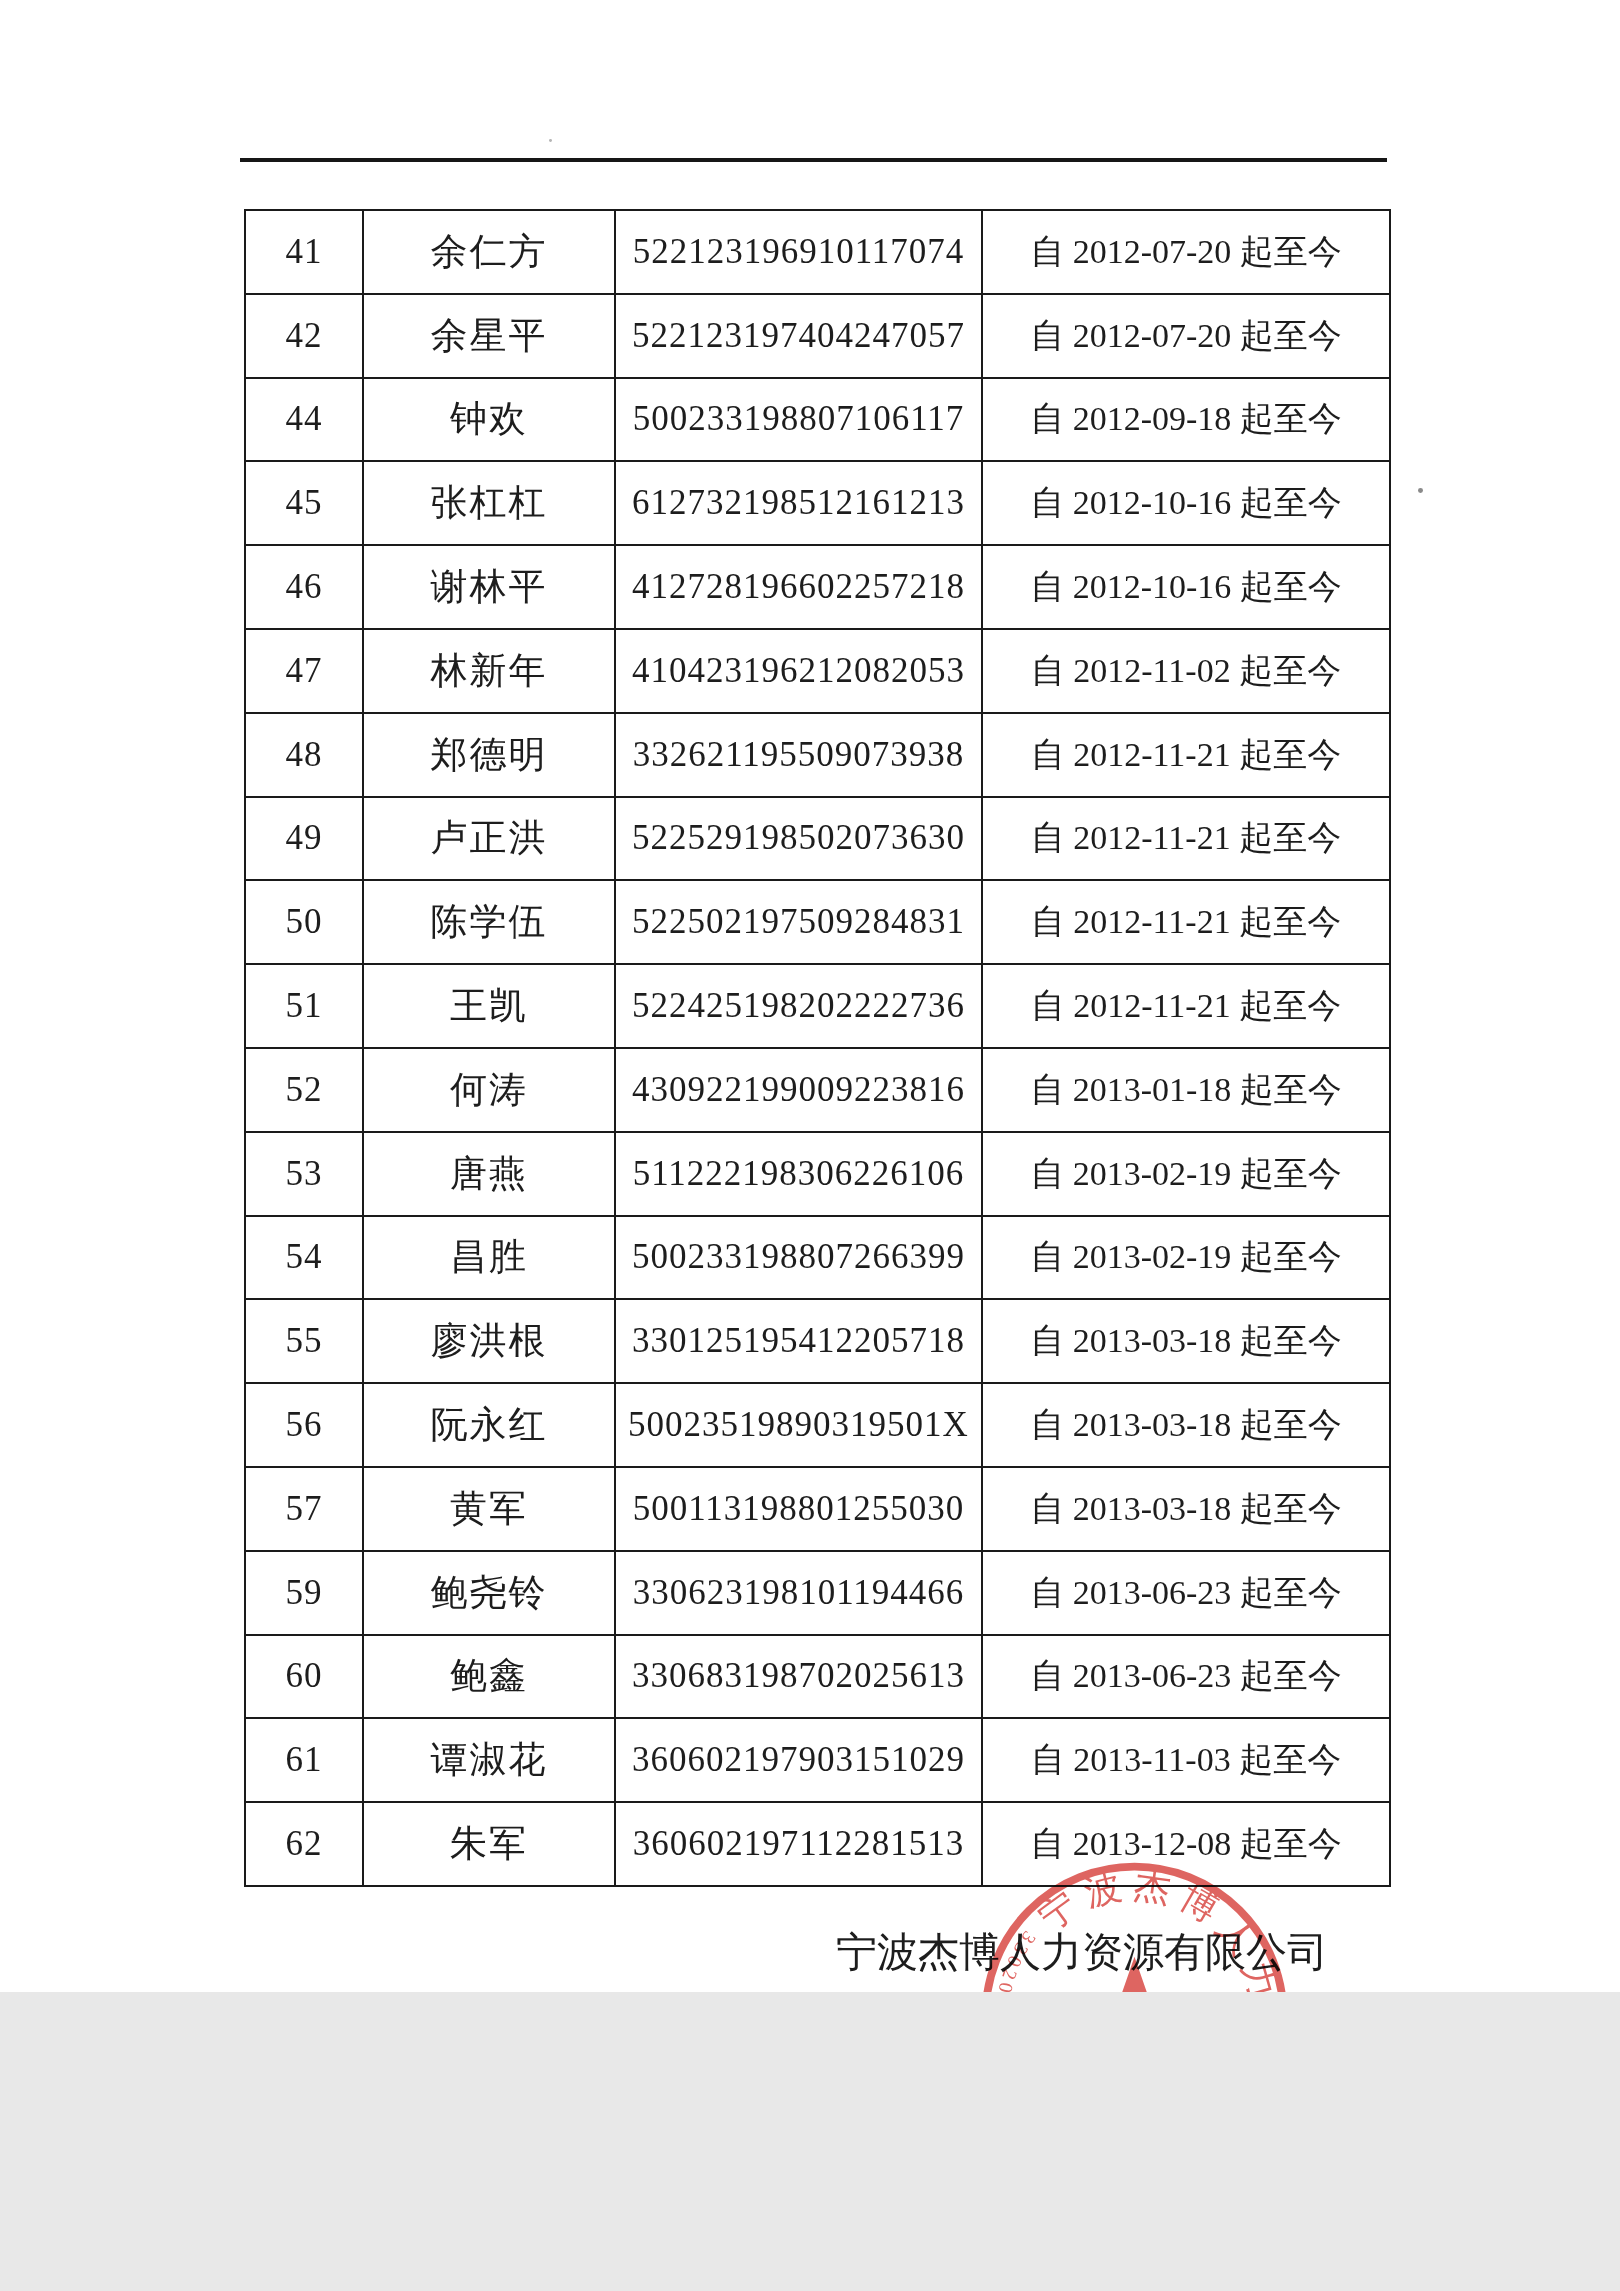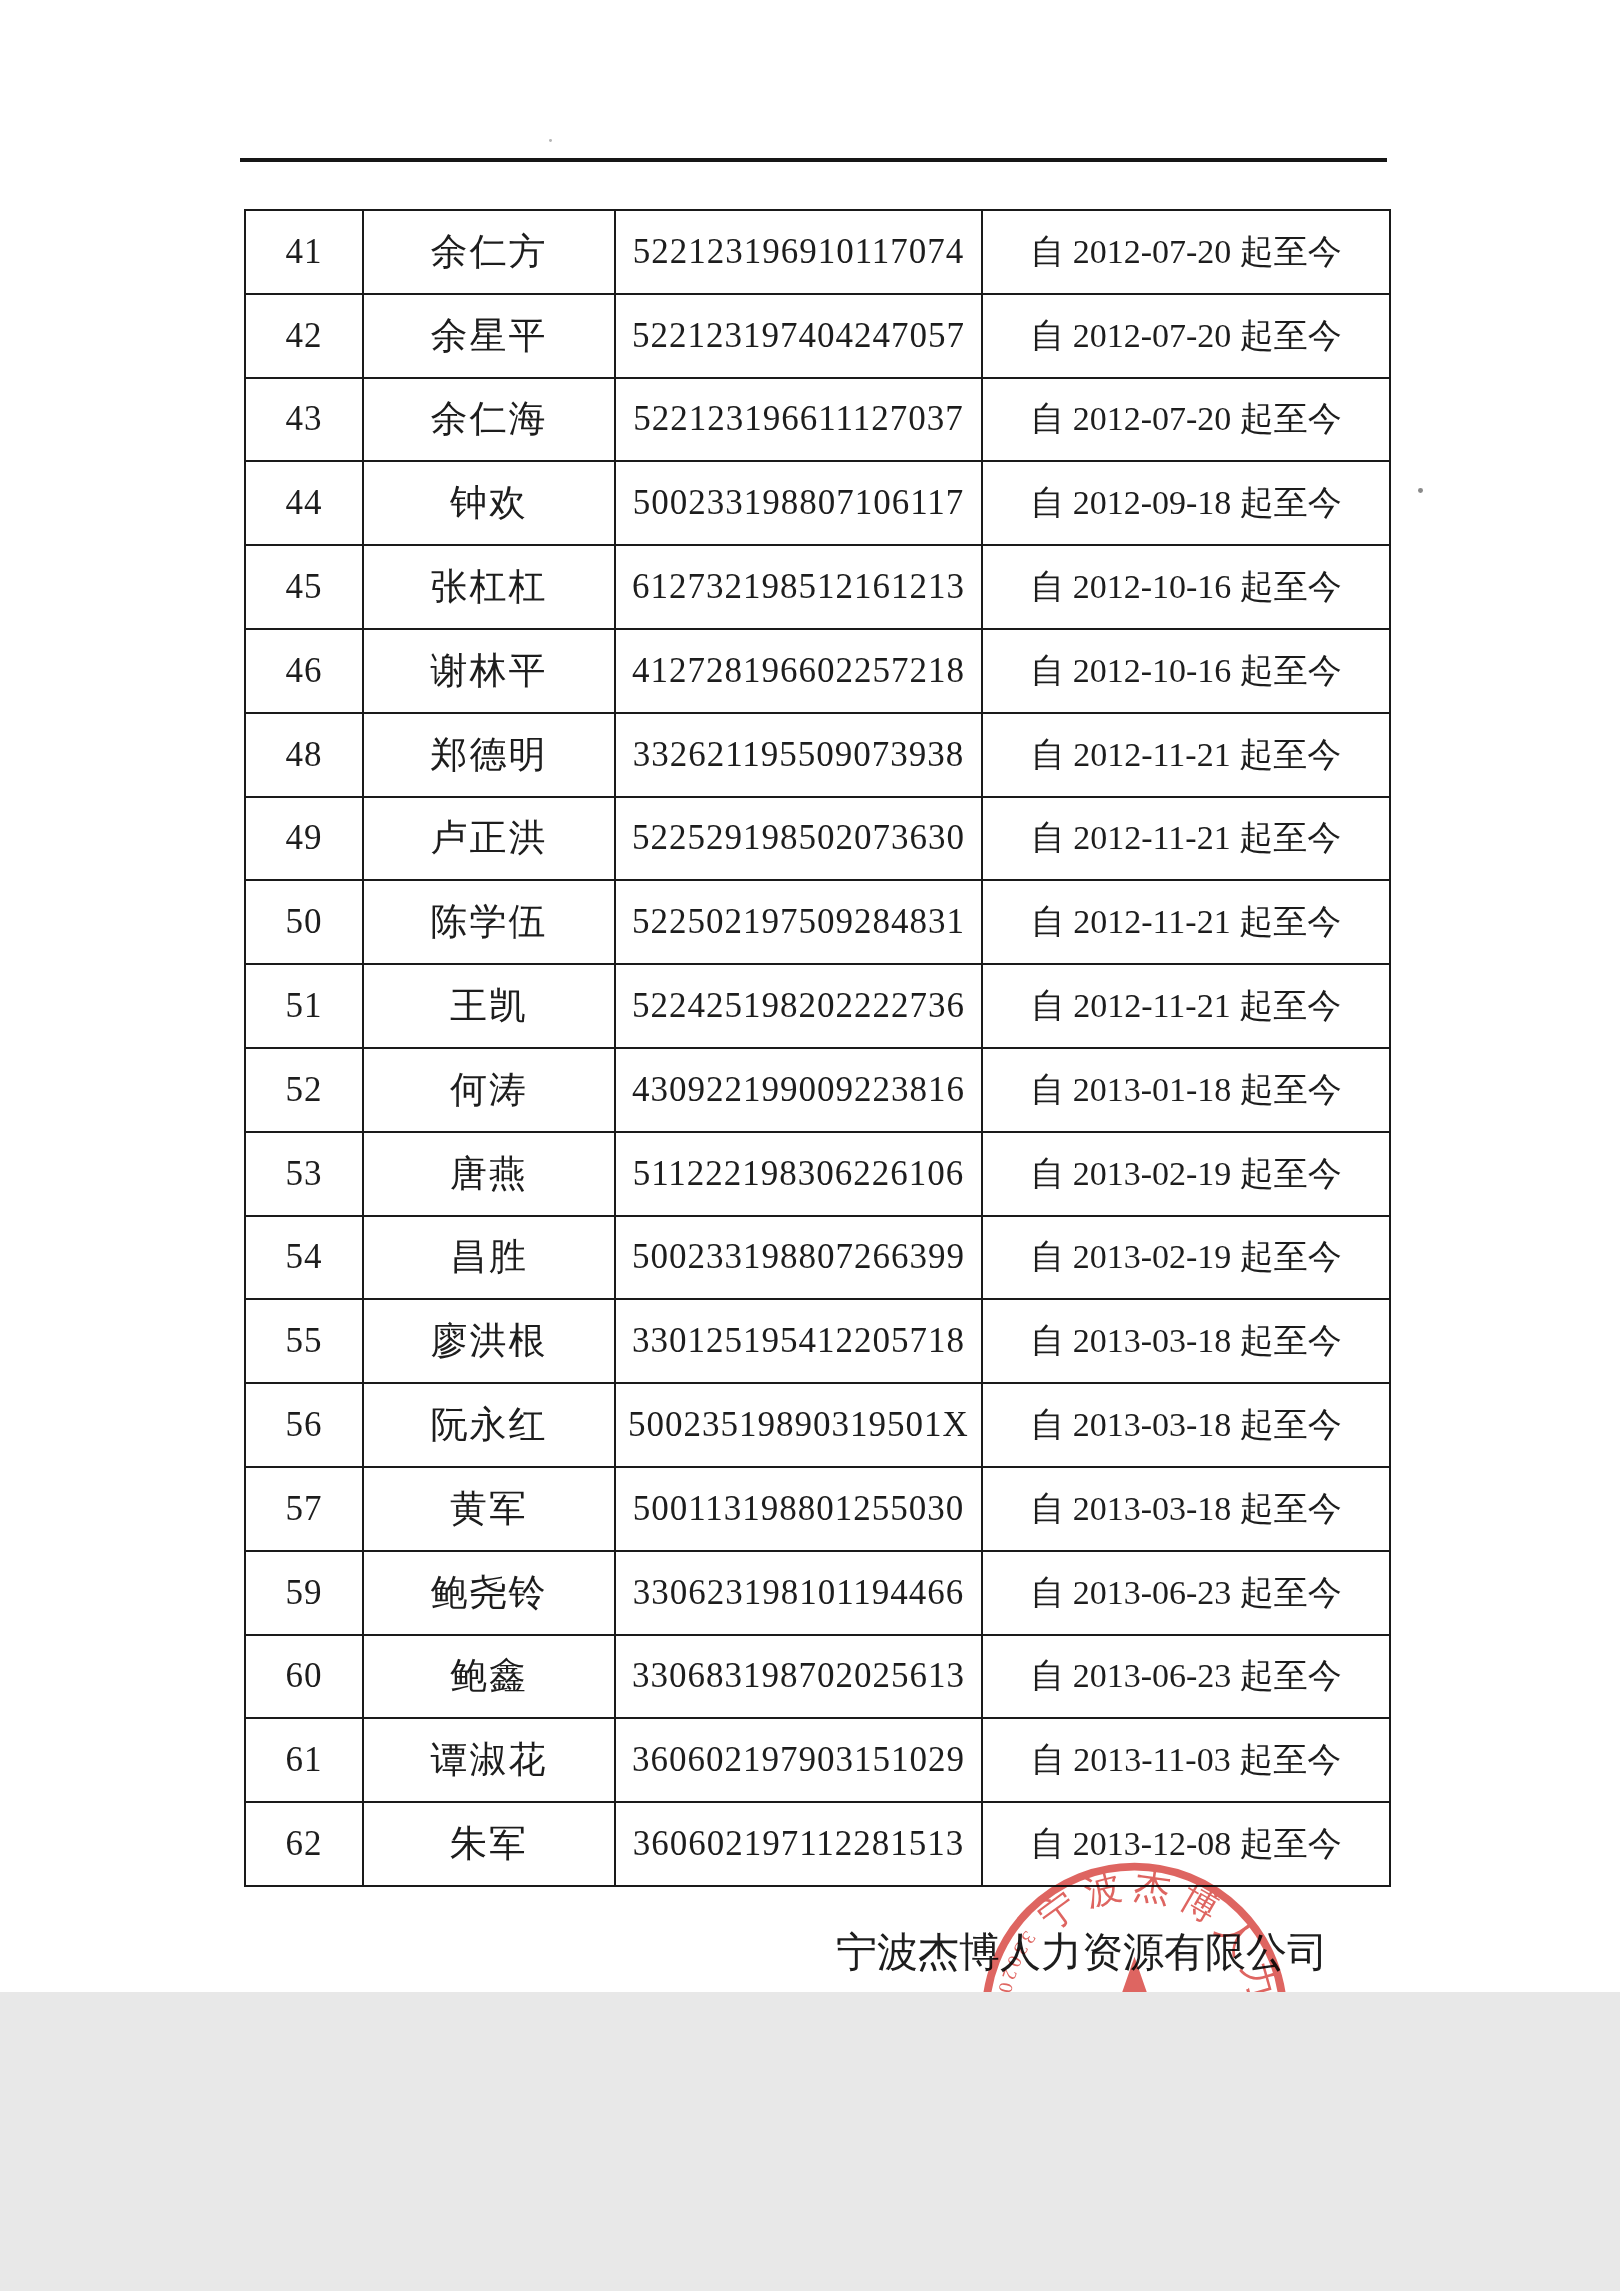--- a/index.html
+++ b/index.html
@@ -77,42 +77,42 @@
           <td class="cell-id">522123196910117074</td>
           <td class="cell-period">自 2012-07-20 起至今</td>
         </tr>
         <tr>
           <td class="cell-no">42</td>
           <td class="cell-name">余星平</td>
           <td class="cell-id">522123197404247057</td>
           <td class="cell-period">自 2012-07-20 起至今</td>
         </tr>
         <tr>
-          <td class="cell-no">43</td>
-          <td class="cell-name">余仁海</td>
-          <td class="cell-id">522123196611127037</td>
-          <td class="cell-period">自 2012-07-20 起至今</td>
-        </tr>
-        <tr>
           <td class="cell-no">44</td>
           <td class="cell-name">钟欢</td>
           <td class="cell-id">500233198807106117</td>
           <td class="cell-period">自 2012-09-18 起至今</td>
         </tr>
         <tr>
           <td class="cell-no">45</td>
           <td class="cell-name">张杠杠</td>
           <td class="cell-id">612732198512161213</td>
           <td class="cell-period">自 2012-10-16 起至今</td>
         </tr>
         <tr>
           <td class="cell-no">46</td>
           <td class="cell-name">谢林平</td>
           <td class="cell-id">412728196602257218</td>
           <td class="cell-period">自 2012-10-16 起至今</td>
+        </tr>
+        <tr>
+          <td class="cell-no">47</td>
+          <td class="cell-name">林新年</td>
+          <td class="cell-id">410423196212082053</td>
+          <td class="cell-period">自 2012-11-02 起至今</td>
         </tr>
         <tr>
           <td class="cell-no">48</td>
           <td class="cell-name">郑德明</td>
           <td class="cell-id">332621195509073938</td>
           <td class="cell-period">自 2012-11-21 起至今</td>
         </tr>
         <tr>
           <td class="cell-no">49</td>
           <td class="cell-name">卢正洪</td>

